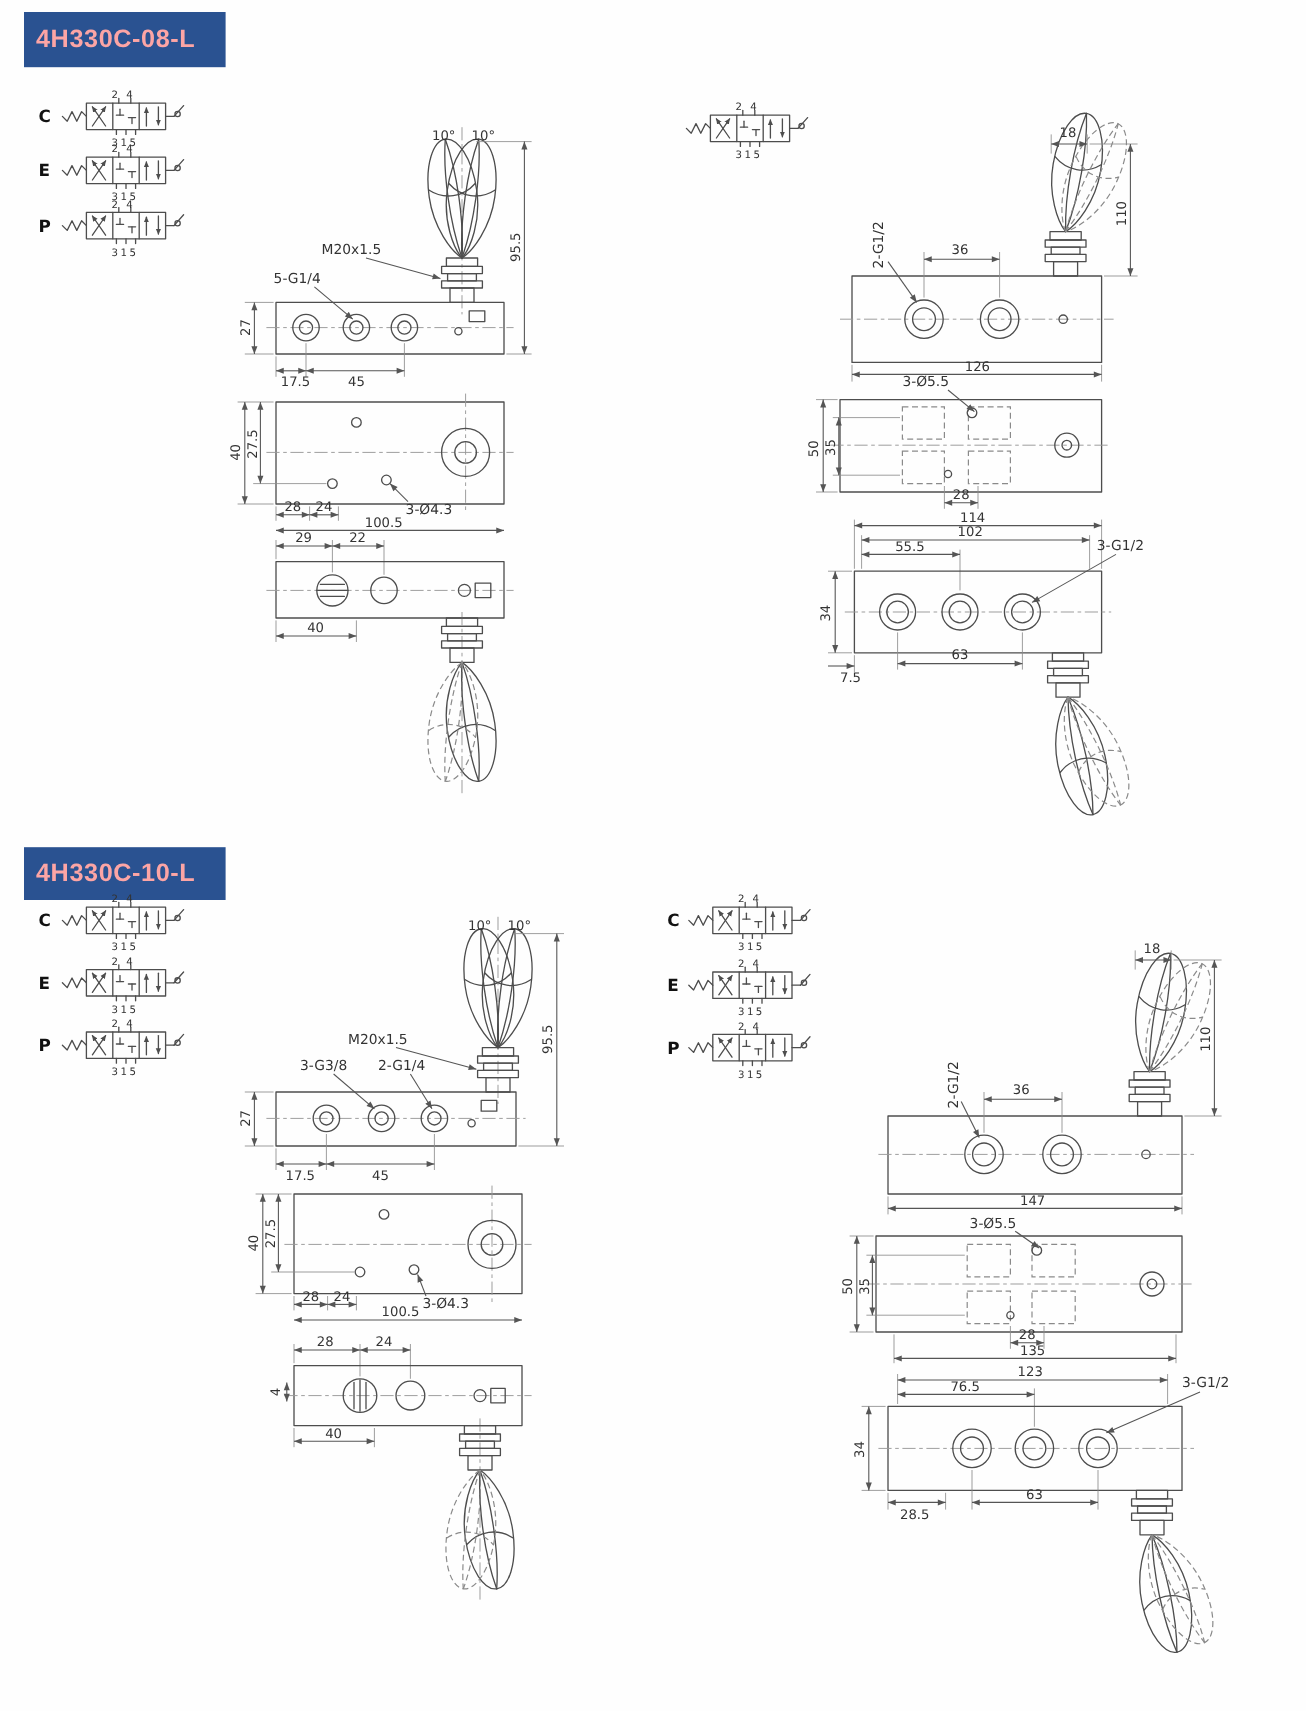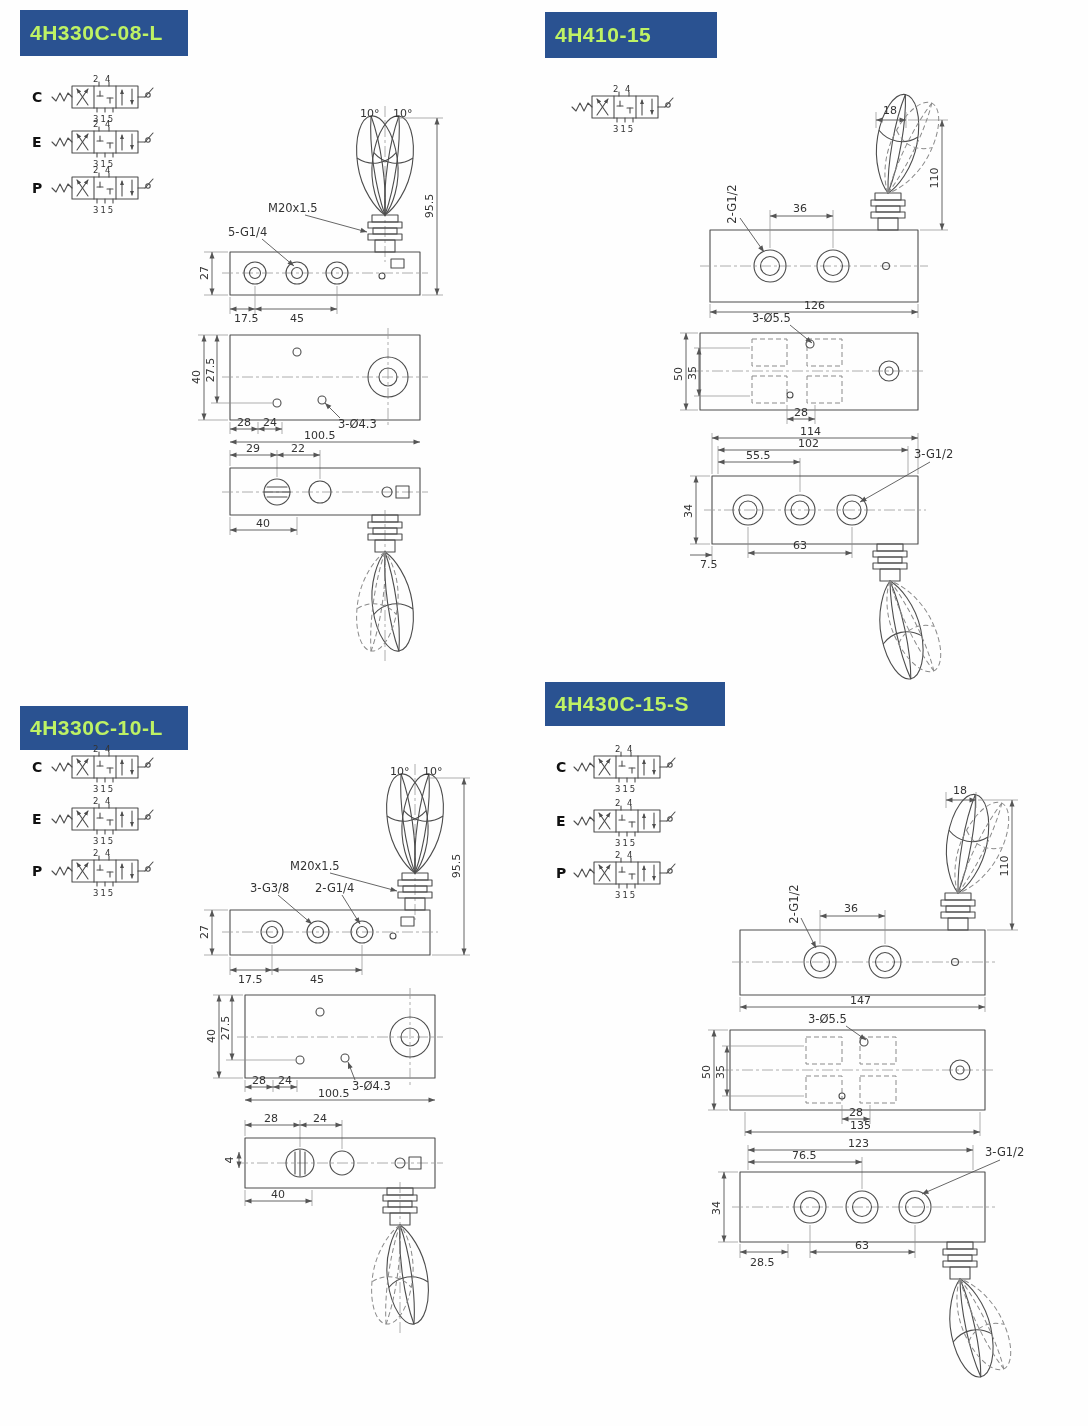--- a/index.html
+++ b/index.html
@@ -1,18 +1,18 @@
 <!DOCTYPE html>
 <html><head>
 <meta charset="utf-8">
 <style>
   html,body{margin:0;padding:0;background:#ffffff;}
   .page{position:relative;width:1088px;height:1426px;background:#fefefe;overflow:hidden;
         font-family:"Liberation Sans",sans-serif;}
-  .hdr{position:absolute;background:#2a5291;color:#bef264;display:flex;align-items:center;
+  .hdr{position:absolute;background:#2a5291;color:#fca5a5;display:flex;align-items:center;
        padding-left:10px;box-sizing:border-box;font-weight:bold;font-size:21px;
        font-family:"Liberation Sans",sans-serif;letter-spacing:.5px;}
   svg.quad{position:absolute;}
   .ln{stroke:#4d4d4d;fill:none;stroke-width:1.1;stroke-linecap:round;stroke-linejoin:round;}
   .lnd{stroke:#8a8a8a;fill:none;stroke-width:1;stroke-dasharray:5 3;}
   .cl{stroke:#9a9a9a;stroke-width:.8;fill:none;stroke-dasharray:11 3 3 3;}
   .dim{stroke:#555555;stroke-width:.9;fill:none;}
   .ext{stroke:#8c8c8c;stroke-width:.7;fill:none;}
   text{font-family:"DejaVu Sans",sans-serif;fill:#333333;}
   .dt{font-size:11px;}
@@ -67,28 +67,22 @@
         <line x1="66" y1="11" x2="73" y2="11"></line>
         <circle cx="76" cy="9" r="2.2"></circle>
         <line x1="73" y1="11" x2="81" y2="2"></line>
       </g>
     </defs>
   </svg>
 
   <div class="hdr" style="left:20px;top:10px;width:168px;height:46px">
     <span>4H330C-08-L</span>
   </div>
-  <div class="hdr" style="left:545px;top:12px;width:172px;height:46px">
-    <span>4H410-15</span>
-  </div>
   <div class="hdr" style="left:20px;top:706px;width:168px;height:44px">
     <span>4H330C-10-L</span>
-  </div>
-  <div class="hdr" style="left:545px;top:682px;width:180px;height:44px">
-    <span>4H430C-15-S</span>
   </div>
 
   <svg class="quad" style="left:0;top:56px" width="540" height="624" viewBox="0 56 540 624">
 
     <g>
       <text class="sym-letter" x="32" y="102">C</text>
       <use href="#v53" class="ln" transform="translate(72,86)"></use>
       <text class="sp" x="93" y="82">2 4</text>
       <text class="sp" x="93" y="122">315</text>
     </g>

